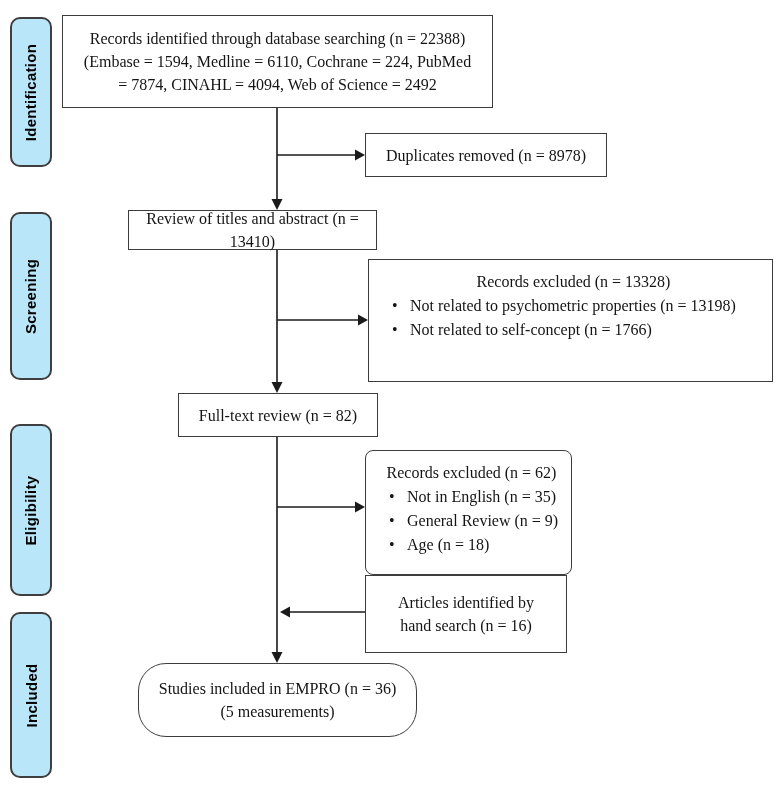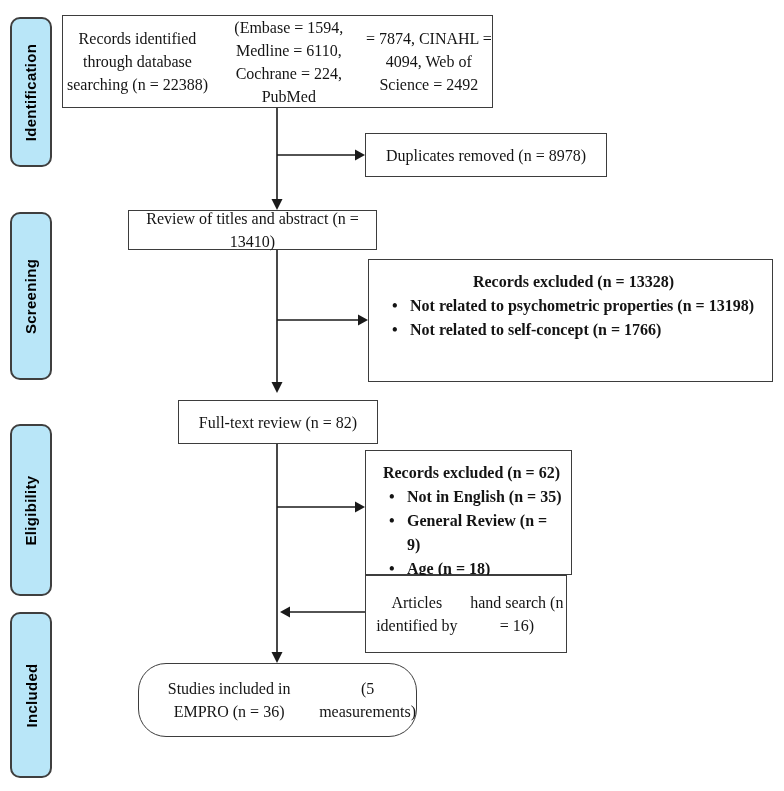--- a/index.html
+++ b/index.html
@@ -21,24 +21,24 @@
     font-family:"Liberation Sans", sans-serif; font-weight:bold;
     font-size:15px; color:#000; letter-spacing:0.3px;
   }
 
   
   .box {
     position:absolute; background:#ffffff; border:1.6px solid #3d3d3d;
     box-sizing:border-box; font-size:16px; line-height:23px;
   }
   .box.center {
-    display:flex; flex-direction:row; align-items:center;
+    display:flex; flex-direction:column; align-items:center;
     justify-content:center; text-align:center;
   }
-  .bullet-box { padding:10px 8px 8px 14px;font-weight:bold; }
+  .bullet-box { padding:10px 8px 8px 14px; }
   .bullet-title { text-align:center; line-height:24px; }
   .bullet-item { position:relative; padding-left:27px; line-height:24px; }
   .bullet-item::before { content:"\2022"; position:absolute; left:9px; top:0; }
 </style>
 </head>
 <body>
 
 <div class="canvas">
 
   <svg class="arrows" viewBox="0 0 784 791" xmlns="http://www.w3.org/2000/svg">
@@ -88,25 +88,25 @@
   <div class="box center" style="left:128px; top:210px; width:249px; height:40px;">
     <span>Review of titles and abstract (n = 13410)</span>
   </div>
 
   <div class="box bullet-box" style="left:368px; top:259px; width:405px; height:123px;">
     <div class="bullet-title">Records excluded (n = 13328)</div>
     <div class="bullet-item">Not related to psychometric properties (n = 13198)</div>
     <div class="bullet-item">Not related to self-concept (n = 1766)</div>
   </div>
 
-  <div class="box center" style="left:178px; top:393px; width:200px; height:44px;margin-top:7px;">
+  <div class="box center" style="left:178px; top:393px; width:200px; height:44px;">
     <span>Full-text review (n = 82)</span>
   </div>
 
-  <div class="box bullet-box" style="left:365px; top:450px; width:207px; height:125px;">
+  <div class="box bullet-box" style="left:365px; top:450px; width:207px; height:125px;border-radius:8px;">
     <div class="bullet-title">Records excluded (n = 62)</div>
     <div class="bullet-item">Not in English (n = 35)</div>
     <div class="bullet-item">General Review (n = 9)</div>
     <div class="bullet-item">Age (n = 18)</div>
   </div>
 
   <div class="box center" style="left:365px; top:575px; width:202px; height:78px;">
     <span>Articles identified by</span>
     <span>hand search (n = 16)</span>
   </div>

